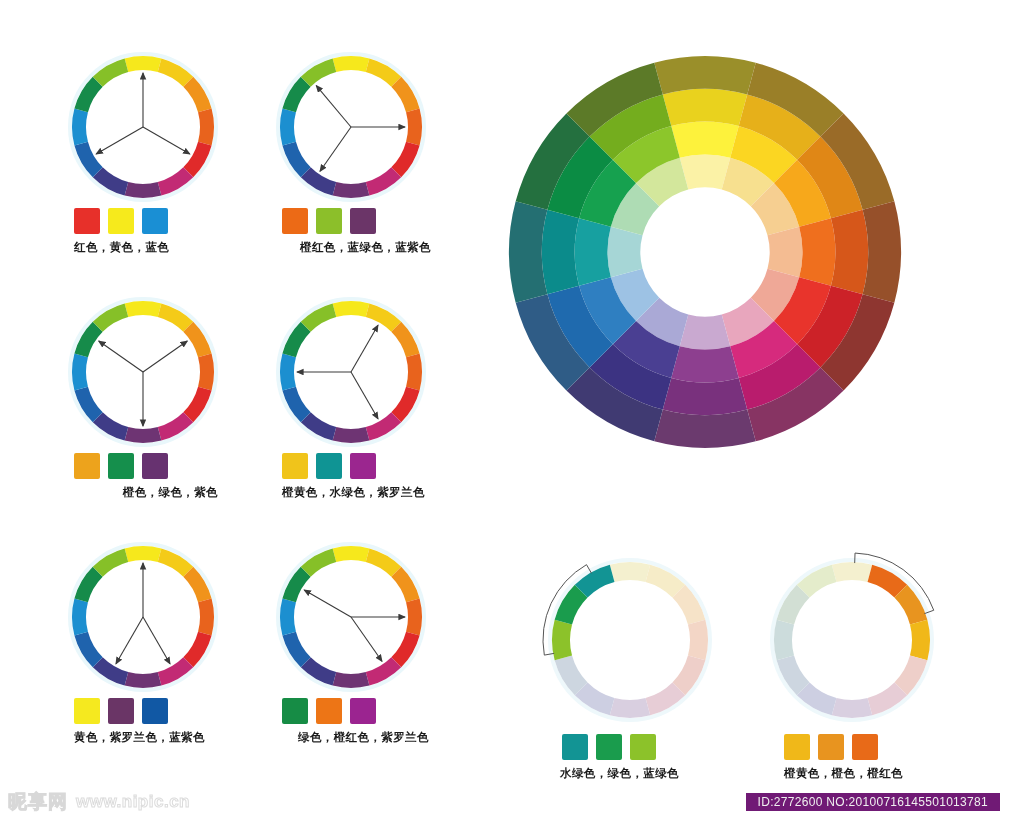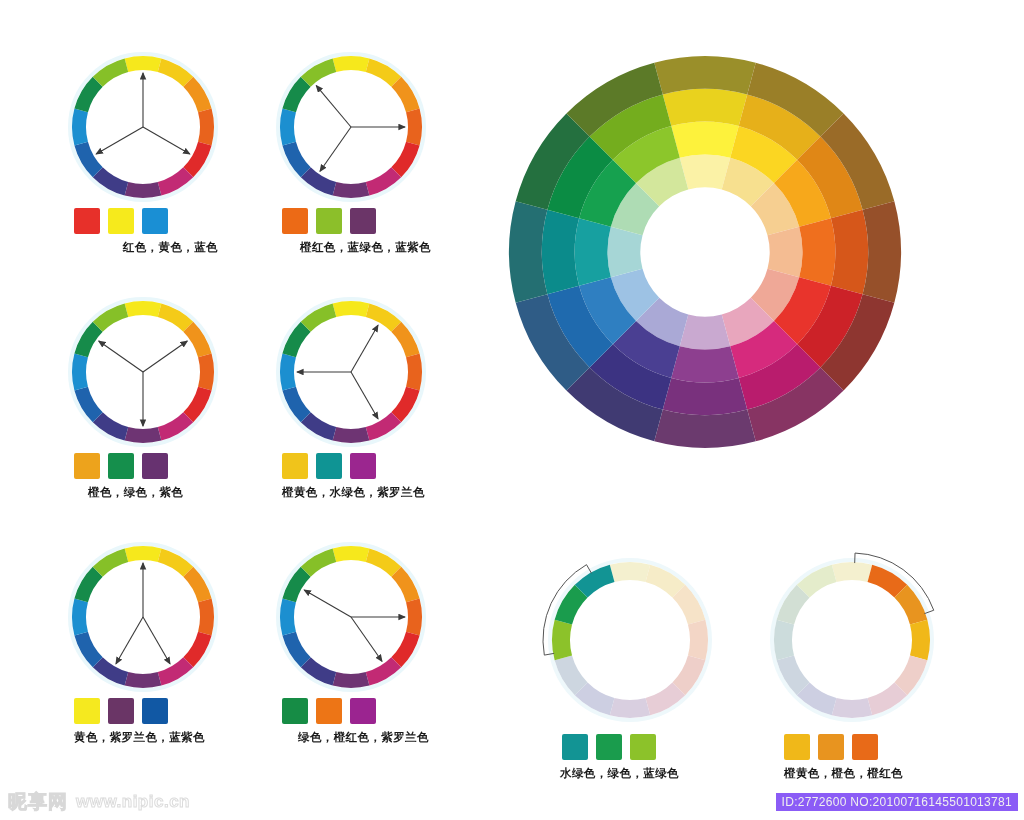--- a/index.html
+++ b/index.html
@@ -24,22 +24,22 @@
   .mark-logo{
     font-size:19px;font-weight:bold;color:#ffffff;letter-spacing:1px;
     -webkit-text-stroke:1px #d8d8d8;text-stroke:1px #d8d8d8;
     text-shadow:0 0 0 #d8d8d8;
   }
   .mark-url{
     font-size:17px;font-weight:bold;color:#ffffff;
     -webkit-text-stroke:1px #dcdcdc;letter-spacing:.5px;
   }
   .id-box{
-    position:absolute;right:6px;top:793px;background:#8b5cf6;color:#efefef;
-    font-size:12px;padding:2px 6px;letter-spacing:.3px;white-space:nowrap;
+    position:absolute;right:24px;top:793px;background:#701a75;color:#efefef;
+    font-size:12px;padding:2px 12px;letter-spacing:.3px;white-space:nowrap;
   }
 </style>
 </head>
 <body>
 
 <div class="canvas">
 
   <div class="big-wheel" style="left:505px;top:52px;">
     <svg id="bigwheel" width="400" height="400" viewBox="0 0 400 400">
         <path d="M225.2374450879468,105.81257267855294 A97.51,97.51 0 0 0 174.7625549120532,105.81257267855294 L183.25958416276896,137.52391755562306 A64.68,64.68 0 0 1 216.74041583723104,137.52391755562306 Z" fill="#fbf2a6"></path>
@@ -115,21 +115,21 @@
         </defs>
         <line x1="75" y1="75" x2="75" y2="21" stroke="#3a3a3a" stroke-width="1.1" marker-end="url(#ah0)"></line>
         <line x1="75" y1="75" x2="28.23462819564032" y2="102" stroke="#3a3a3a" stroke-width="1.1" marker-end="url(#ah0)"></line>
         <line x1="75" y1="75" x2="121.76537180435967" y2="102.00000000000003" stroke="#3a3a3a" stroke-width="1.1" marker-end="url(#ah0)"></line>
       </svg>
     <div class="swatch-row" style="margin-left:6px;">
       <div class="swatch" style="background: rgb(231, 48, 42);"></div>
       <div class="swatch" style="background: rgb(246, 234, 28);"></div>
       <div class="swatch" style="background: rgb(26, 143, 212);"></div>
     </div>
-    <div class="combo-label" style="margin-left:6px;text-align:right;">红色，黄色，蓝色</div>
+    <div class="combo-label" style="margin-left:6px;">红色，黄色，蓝色</div>
   </div>
 
   <div class="wheel-card" style="left:276px;top:52px;">
     <svg class="wheel-svg" width="150" height="150" viewBox="0 0 150 150">
         <circle cx="75" cy="75" r="73" fill="none" stroke="#e9f7fb" stroke-width="4"></circle>
         <path d="M93.37615220227897,6.419266333476145 A71,71 0 0 0 56.62384779772102,6.419266333476145 L60.24731442915631,19.942227901523104 A57,57 0 0 1 89.75268557084368,19.942227901523104 Z" fill="#f6e81c"></path>
         <path d="M125.20458146424488,24.795418535755132 A71,71 0 0 0 93.37615220227897,6.419266333476145 L89.75268557084368,19.942227901523104 A57,57 0 0 1 115.30508652763322,34.69491347236679 Z" fill="#f4cb18"></path>
         <path d="M143.58073366652386,56.62384779772103 A71,71 0 0 0 125.20458146424488,24.795418535755132 L115.30508652763322,34.69491347236679 A57,57 0 0 1 130.0577720984769,60.24731442915632 Z" fill="#f0931b"></path>
         <path d="M143.58073366652386,93.37615220227897 A71,71 0 0 0 143.58073366652386,56.62384779772103 L130.0577720984769,60.24731442915632 A57,57 0 0 1 130.0577720984769,89.75268557084368 Z" fill="#e8631d"></path>
         <path d="M125.20458146424488,125.20458146424487 A71,71 0 0 0 143.58073366652386,93.37615220227897 L130.0577720984769,89.75268557084368 A57,57 0 0 1 115.30508652763322,115.30508652763321 Z" fill="#e02a2a"></path>
@@ -179,21 +179,21 @@
         </defs>
         <line x1="75" y1="75" x2="119.23421039160556" y2="44.026872437043515" stroke="#3a3a3a" stroke-width="1.1" marker-end="url(#ah2)"></line>
         <line x1="75" y1="75" x2="30.765789608394456" y2="44.026872437043494" stroke="#3a3a3a" stroke-width="1.1" marker-end="url(#ah2)"></line>
         <line x1="75" y1="75" x2="74.99999999999999" y2="129" stroke="#3a3a3a" stroke-width="1.1" marker-end="url(#ah2)"></line>
       </svg>
     <div class="swatch-row" style="margin-left:6px;">
       <div class="swatch" style="background: rgb(237, 163, 28);"></div>
       <div class="swatch" style="background: rgb(21, 143, 76);"></div>
       <div class="swatch" style="background: rgb(103, 50, 112);"></div>
     </div>
-    <div class="combo-label" style="margin-left:20px;">橙色，绿色，紫色</div>
+    <div class="combo-label" style="margin-left:20px;text-align:right;">橙色，绿色，紫色</div>
   </div>
 
   <div class="wheel-card" style="left:68px;top:542px;">
     <svg class="wheel-svg" width="150" height="150" viewBox="0 0 150 150">
         <circle cx="75" cy="75" r="73" fill="none" stroke="#e9f7fb" stroke-width="4"></circle>
         <path d="M93.37615220227897,6.419266333476145 A71,71 0 0 0 56.62384779772102,6.419266333476145 L60.24731442915631,19.942227901523104 A57,57 0 0 1 89.75268557084368,19.942227901523104 Z" fill="#f6e81c"></path>
         <path d="M125.20458146424488,24.795418535755132 A71,71 0 0 0 93.37615220227897,6.419266333476145 L89.75268557084368,19.942227901523104 A57,57 0 0 1 115.30508652763322,34.69491347236679 Z" fill="#f4cb18"></path>
         <path d="M143.58073366652386,56.62384779772103 A71,71 0 0 0 125.20458146424488,24.795418535755132 L115.30508652763322,34.69491347236679 A57,57 0 0 1 130.0577720984769,60.24731442915632 Z" fill="#f0931b"></path>
         <path d="M143.58073366652386,93.37615220227897 A71,71 0 0 0 143.58073366652386,56.62384779772103 L130.0577720984769,60.24731442915632 A57,57 0 0 1 130.0577720984769,89.75268557084368 Z" fill="#e8631d"></path>
         <path d="M125.20458146424488,125.20458146424487 A71,71 0 0 0 143.58073366652386,93.37615220227897 L130.0577720984769,89.75268557084368 A57,57 0 0 1 115.30508652763322,115.30508652763321 Z" fill="#e02a2a"></path>

